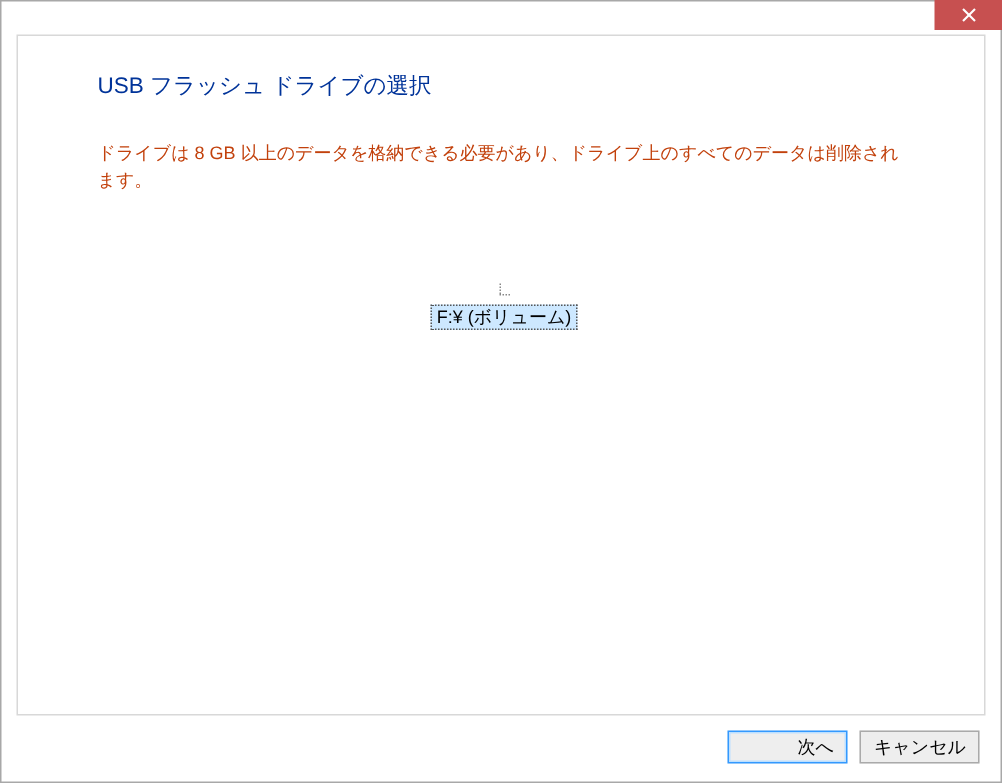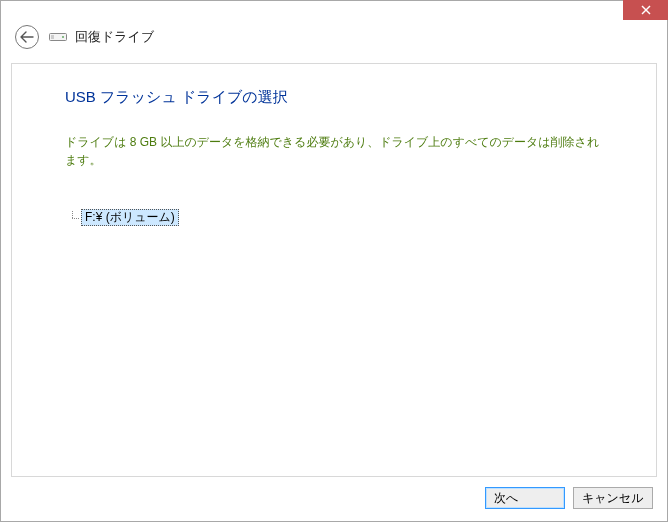--- a/index.html
+++ b/index.html
@@ -76,36 +76,37 @@
     padding: 24px 53px;
     position: relative;
     background: #fff;
   }
   .main-title {
     color: #003399;
     font-size: 15px;
     margin-bottom: 26px;
   }
   .description {
-    color: #4d7c0f;
+    color: #c2410c;
     font-size: 12px;
     line-height: 1.5;
-    margin-bottom: 40px;
+    margin-bottom: 60px;
   }
   .list-label {
     font-size: 12px;
     color: #000;
     margin-bottom: 2px;
   }
   .tree-box {
     margin-left: 4px;
   }
   .tree-item {
     display: flex;
     align-items: center;
+    flex-direction: column;
   }
   .tree-connector {
     width: 12px;
     height: 14px;
     position: relative;
   }
   .tree-connector::before {
     content: "";
     position: absolute;
     left: 3px;
@@ -137,21 +138,21 @@
     gap: 8px;
     padding: 10px 14px 12px 14px;
   }
   .btn {
     min-width: 80px;
     height: 22px;
     background: #eee;
     border: 1px solid #aaa;
     font-size: 12px;
     color: #000;
-    text-align: left;
+    text-align: right;
     line-height: 20px;
     cursor: pointer;
     padding: 0 8px;
   }
   .btn.default {
     border: 1px solid #3399ff;
     box-shadow: inset 0 0 0 1px #bde0ff;
   }
 </style>
 </head>
@@ -163,37 +164,20 @@
     <div class="close-btn">
       <span>
         <svg width="10" height="10" viewBox="0 0 10 10">
           <line x1="1" y1="1" x2="9" y2="9" stroke="#fff" stroke-width="1.4"></line>
           <line x1="9" y1="1" x2="1" y2="9" stroke="#fff" stroke-width="1.4"></line>
         </svg>
       </span>
     </div>
   </div>
 
-  <div class="header">
-    <div class="back-btn">
-      <span>
-        <svg width="14" height="12" viewBox="0 0 14 12">
-          <path d="M6 1 L1 6 L6 11 M1 6 H13" stroke="#555" stroke-width="1.4" fill="none" stroke-linecap="round" stroke-linejoin="round"></path>
-        </svg>
-      </span>
-    </div>
-    <span class="drive-icon">
-      <svg width="18" height="10" viewBox="0 0 18 10">
-        <rect x="0.5" y="1.5" width="17" height="7" rx="1" fill="#f4f4f4" stroke="#888"></rect>
-        <rect x="2" y="3" width="3" height="4" fill="#ccc"></rect>
-        <circle cx="14" cy="5" r="1" fill="#6a6"></circle>
-      </svg>
-    </span>
-    <span class="header-title">回復ドライブ</span>
-  </div>
 
   <div class="content">
     <div class="main-title">USB フラッシュ ドライブの選択</div>
     <div class="description">ドライブは 8 GB 以上のデータを格納できる必要があり、ドライブ上のすべてのデータは削除されます。</div>
     <div class="tree-box">
       <div class="tree-item">
         <div class="tree-connector"></div>
         <div class="drive-entry">F:¥ (ボリューム)</div>
       </div>
     </div>

